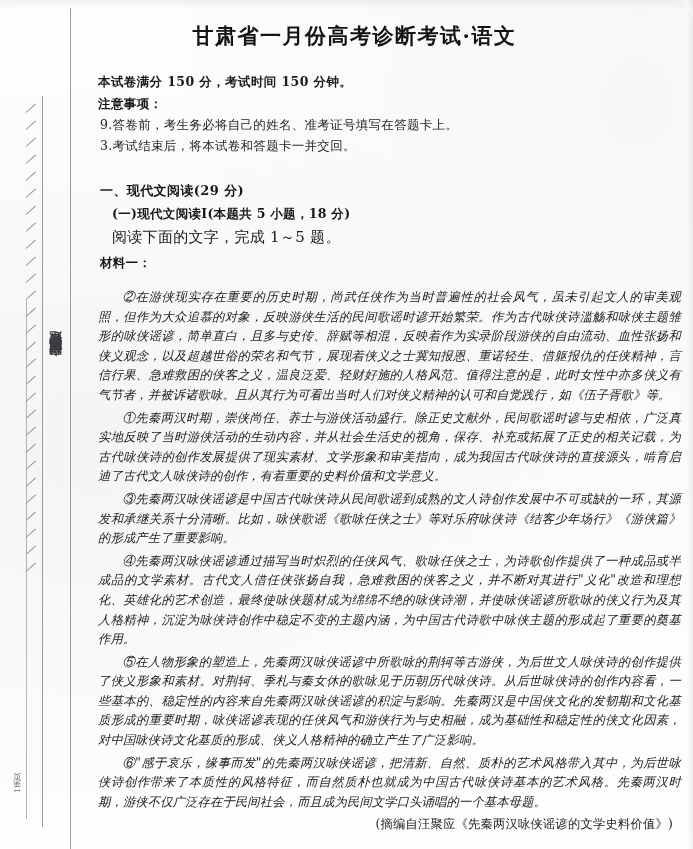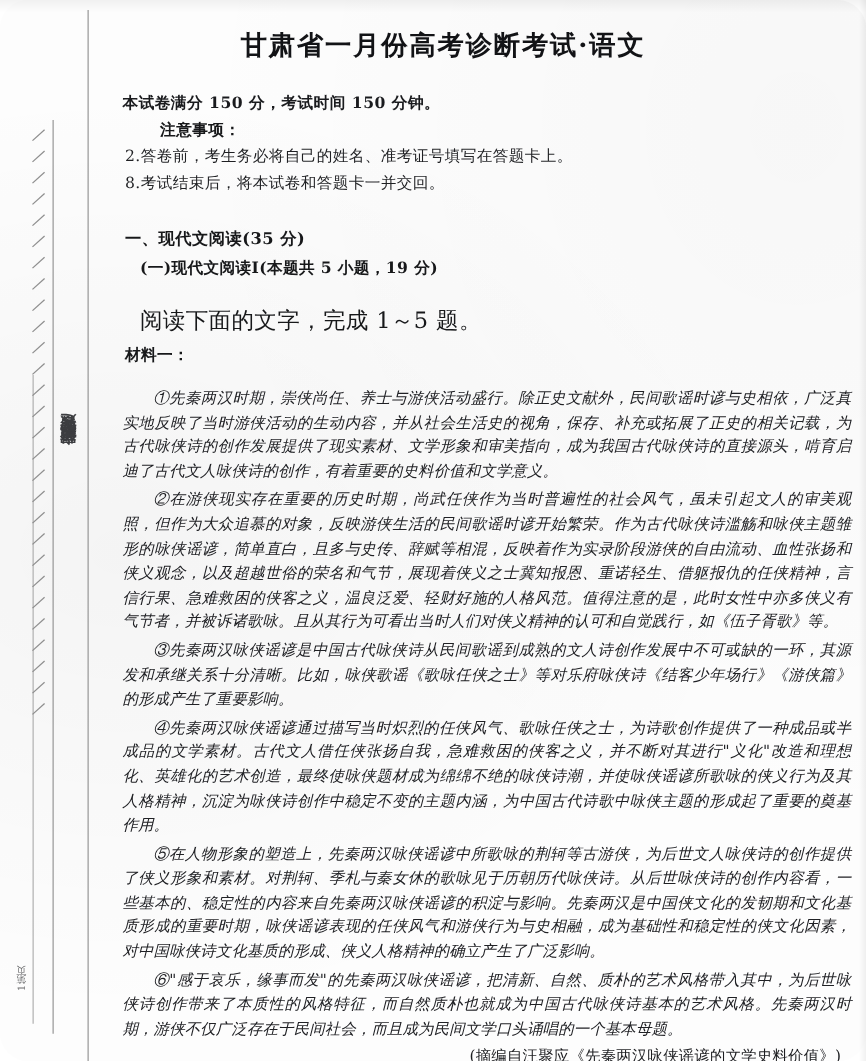--- a/index.html
+++ b/index.html
@@ -124,21 +124,20 @@
     font-weight: 700;
     letter-spacing: 0.4px;
     color: #1a1b1e;
   }
   .notice-head {
     font-size: 12.5px;
     line-height: 21px;
     font-weight: 700;
     letter-spacing: 0.4px;
     margin-top: 1px;
-    margin-left: 30px;
   }
   .notice-item {
     font-size: 12.5px;
     line-height: 21px;
     letter-spacing: 0.3px;
     color: #1f2023;
     margin-left: 2px;
   }
 
   .section-head {
@@ -147,22 +146,22 @@
     font-weight: 700;
     letter-spacing: 0.4px;
   }
   .subsection-head {
     margin: 6px 0 0 14px;
     font-size: 12.5px;
     font-weight: 700;
     letter-spacing: 0.3px;
   }
   .instruction {
-    margin: 21px 0 0 14px;
-    font-size: 18px;
+    margin: 5px 0 0 14px;
+    font-size: 15px;
     letter-spacing: 0.3px;
   }
   .material-label {
     margin: 8px 0 16px 2px;
     font-size: 12.5px;
     font-weight: 700;
     letter-spacing: 0.3px;
   }
 
   .passage {
@@ -248,35 +247,35 @@
 
   <div id="body-area">
 
     <h1 id="exam-title">甘肃省一月份高考诊断考试·语文</h1>
 
     <div class="meta-block">
       <div class="meta-line">本试卷满分 150 分，考试时间 150 分钟。</div>
 
       <div class="notice-head">注意事项：</div>
 
-      <div class="notice-item">2.答卷前，考生务必将自己的姓名、准考证号填写在答题卡上。</div>
-      <div class="notice-item">8.考试结束后，将本试卷和答题卡一并交回。</div>
+      <div class="notice-item">9.答卷前，考生务必将自己的姓名、准考证号填写在答题卡上。</div>
+      <div class="notice-item">3.考试结束后，将本试卷和答题卡一并交回。</div>
     </div>
 
     <div class="meta-block">
-      <div class="section-head">一、现代文阅读(35 分)</div>
-
-      <div class="subsection-head">(一)现代文阅读Ⅰ(本题共 5 小题，19 分)</div>
+      <div class="section-head">一、现代文阅读(29 分)</div>
+
+      <div class="subsection-head">(一)现代文阅读Ⅰ(本题共 5 小题，18 分)</div>
 
       <div class="instruction">阅读下面的文字，完成 1～5 题。</div>
 
       <div class="material-label">材料一：</div>
 
+      <p class="passage">②在游侠现实存在重要的历史时期，尚武任侠作为当时普遍性的社会风气，虽未引起文人的审美观照，但作为大众追慕的对象，反映游侠生活的民间歌谣时谚开始繁荣。作为古代咏侠诗滥觞和咏侠主题雏形的咏侠谣谚，简单直白，且多与史传、辞赋等相混，反映着作为实录阶段游侠的自由流动、血性张扬和侠义观念，以及超越世俗的荣名和气节，展现着侠义之士冀知报恩、重诺轻生、借躯报仇的任侠精神，言信行果、急难救困的侠客之义，温良泛爱、轻财好施的人格风范。值得注意的是，此时女性中亦多侠义有气节者，并被诉诸歌咏。且从其行为可看出当时人们对侠义精神的认可和自觉践行，如《伍子胥歌》等。</p>
       <p class="passage">①先秦两汉时期，崇侠尚任、养士与游侠活动盛行。除正史文献外，民间歌谣时谚与史相依，广泛真实地反映了当时游侠活动的生动内容，并从社会生活史的视角，保存、补充或拓展了正史的相关记载，为古代咏侠诗的创作发展提供了现实素材、文学形象和审美指向，成为我国古代咏侠诗的直接源头，啃育启迪了古代文人咏侠诗的创作，有着重要的史料价值和文学意义。</p>
-      <p class="passage">②在游侠现实存在重要的历史时期，尚武任侠作为当时普遍性的社会风气，虽未引起文人的审美观照，但作为大众追慕的对象，反映游侠生活的民间歌谣时谚开始繁荣。作为古代咏侠诗滥觞和咏侠主题雏形的咏侠谣谚，简单直白，且多与史传、辞赋等相混，反映着作为实录阶段游侠的自由流动、血性张扬和侠义观念，以及超越世俗的荣名和气节，展现着侠义之士冀知报恩、重诺轻生、借躯报仇的任侠精神，言信行果、急难救困的侠客之义，温良泛爱、轻财好施的人格风范。值得注意的是，此时女性中亦多侠义有气节者，并被诉诸歌咏。且从其行为可看出当时人们对侠义精神的认可和自觉践行，如《伍子胥歌》等。</p>
       <p class="passage">③先秦两汉咏侠谣谚是中国古代咏侠诗从民间歌谣到成熟的文人诗创作发展中不可或缺的一环，其源发和承继关系十分清晰。比如，咏侠歌谣《歌咏任侠之士》等对乐府咏侠诗《结客少年场行》《游侠篇》的形成产生了重要影响。</p>
       <p class="passage">④先秦两汉咏侠谣谚通过描写当时炽烈的任侠风气、歌咏任侠之士，为诗歌创作提供了一种成品或半成品的文学素材。古代文人借任侠张扬自我，急难救困的侠客之义，并不断对其进行"义化"改造和理想化、英雄化的艺术创造，最终使咏侠题材成为绵绵不绝的咏侠诗潮，并使咏侠谣谚所歌咏的侠义行为及其人格精神，沉淀为咏侠诗创作中稳定不变的主题内涵，为中国古代诗歌中咏侠主题的形成起了重要的奠基作用。</p>
       <p class="passage">⑤在人物形象的塑造上，先秦两汉咏侠谣谚中所歌咏的荆轲等古游侠，为后世文人咏侠诗的创作提供了侠义形象和素材。对荆轲、季札与秦女休的歌咏见于历朝历代咏侠诗。从后世咏侠诗的创作内容看，一些基本的、稳定性的内容来自先秦两汉咏侠谣谚的积淀与影响。先秦两汉是中国侠文化的发韧期和文化基质形成的重要时期，咏侠谣谚表现的任侠风气和游侠行为与史相融，成为基础性和稳定性的侠文化因素，对中国咏侠诗文化基质的形成、侠义人格精神的确立产生了广泛影响。</p>
       <p class="passage">⑥"感于哀乐，缘事而发"的先秦两汉咏侠谣谚，把清新、自然、质朴的艺术风格带入其中，为后世咏侠诗创作带来了本质性的风格特征，而自然质朴也就成为中国古代咏侠诗基本的艺术风格。先秦两汉时期，游侠不仅广泛存在于民间社会，而且成为民间文学口头诵唱的一个基本母题。</p>
 
       <div class="attribution">(摘编自汪聚应《先秦两汉咏侠谣谚的文学史料价值》)</div>
     </div>
 
   </div>
 

